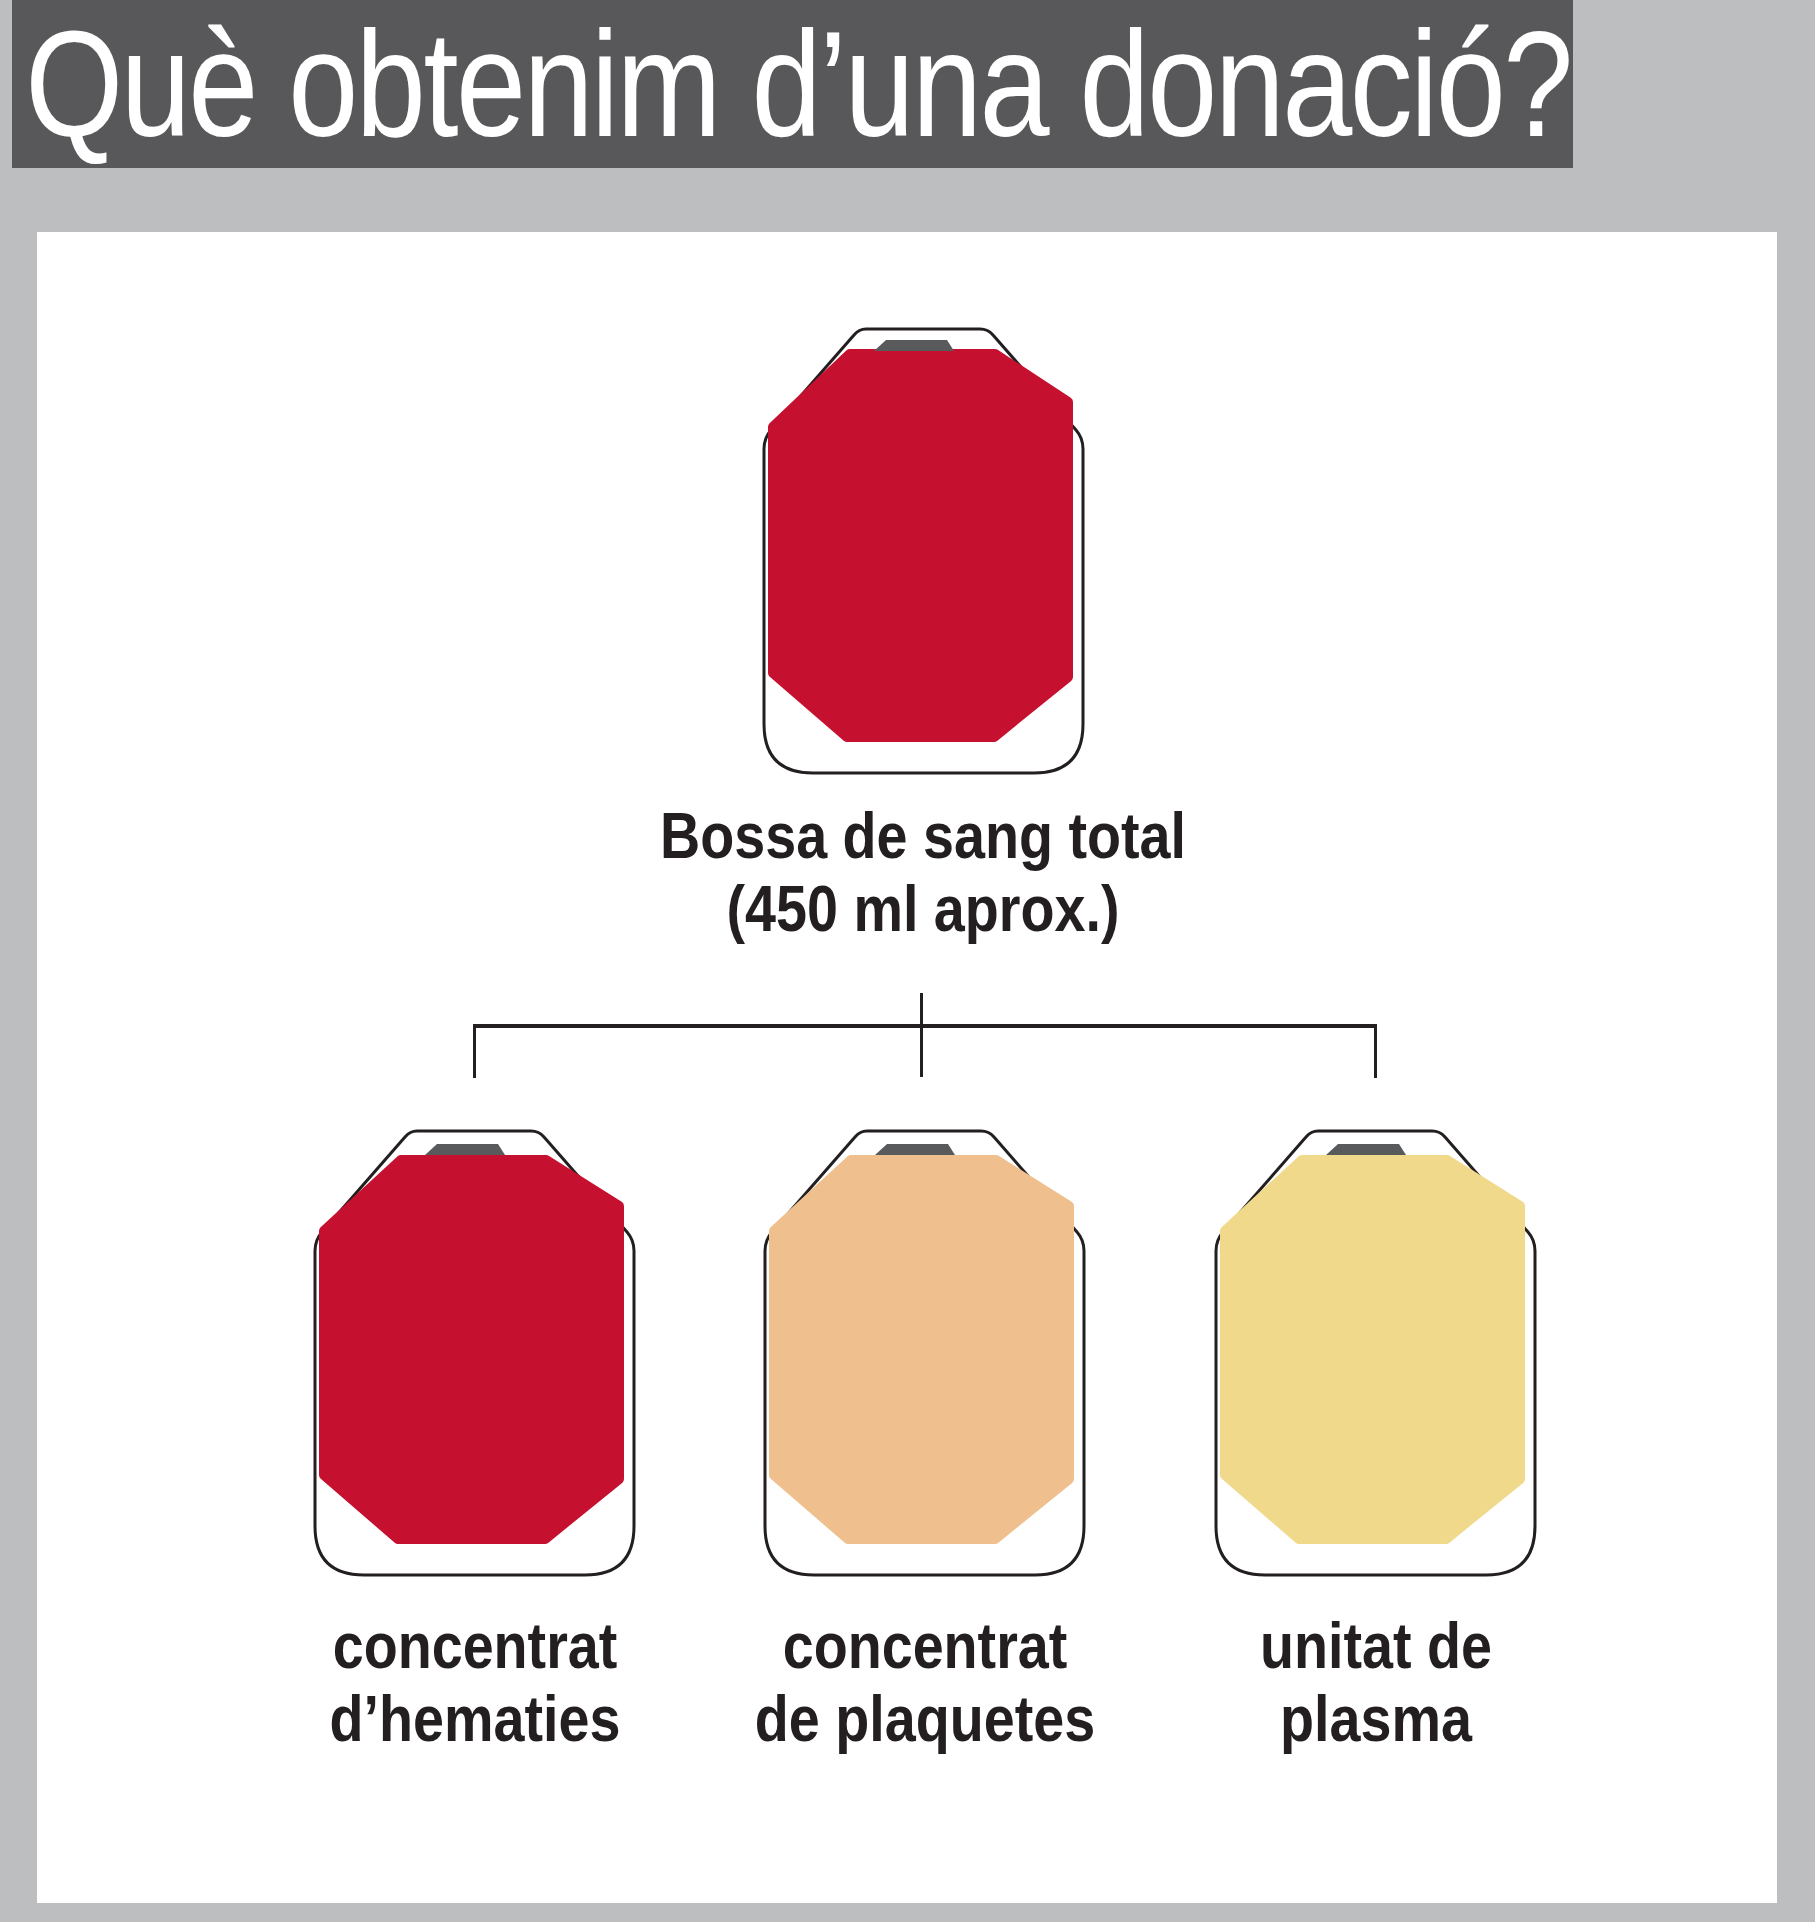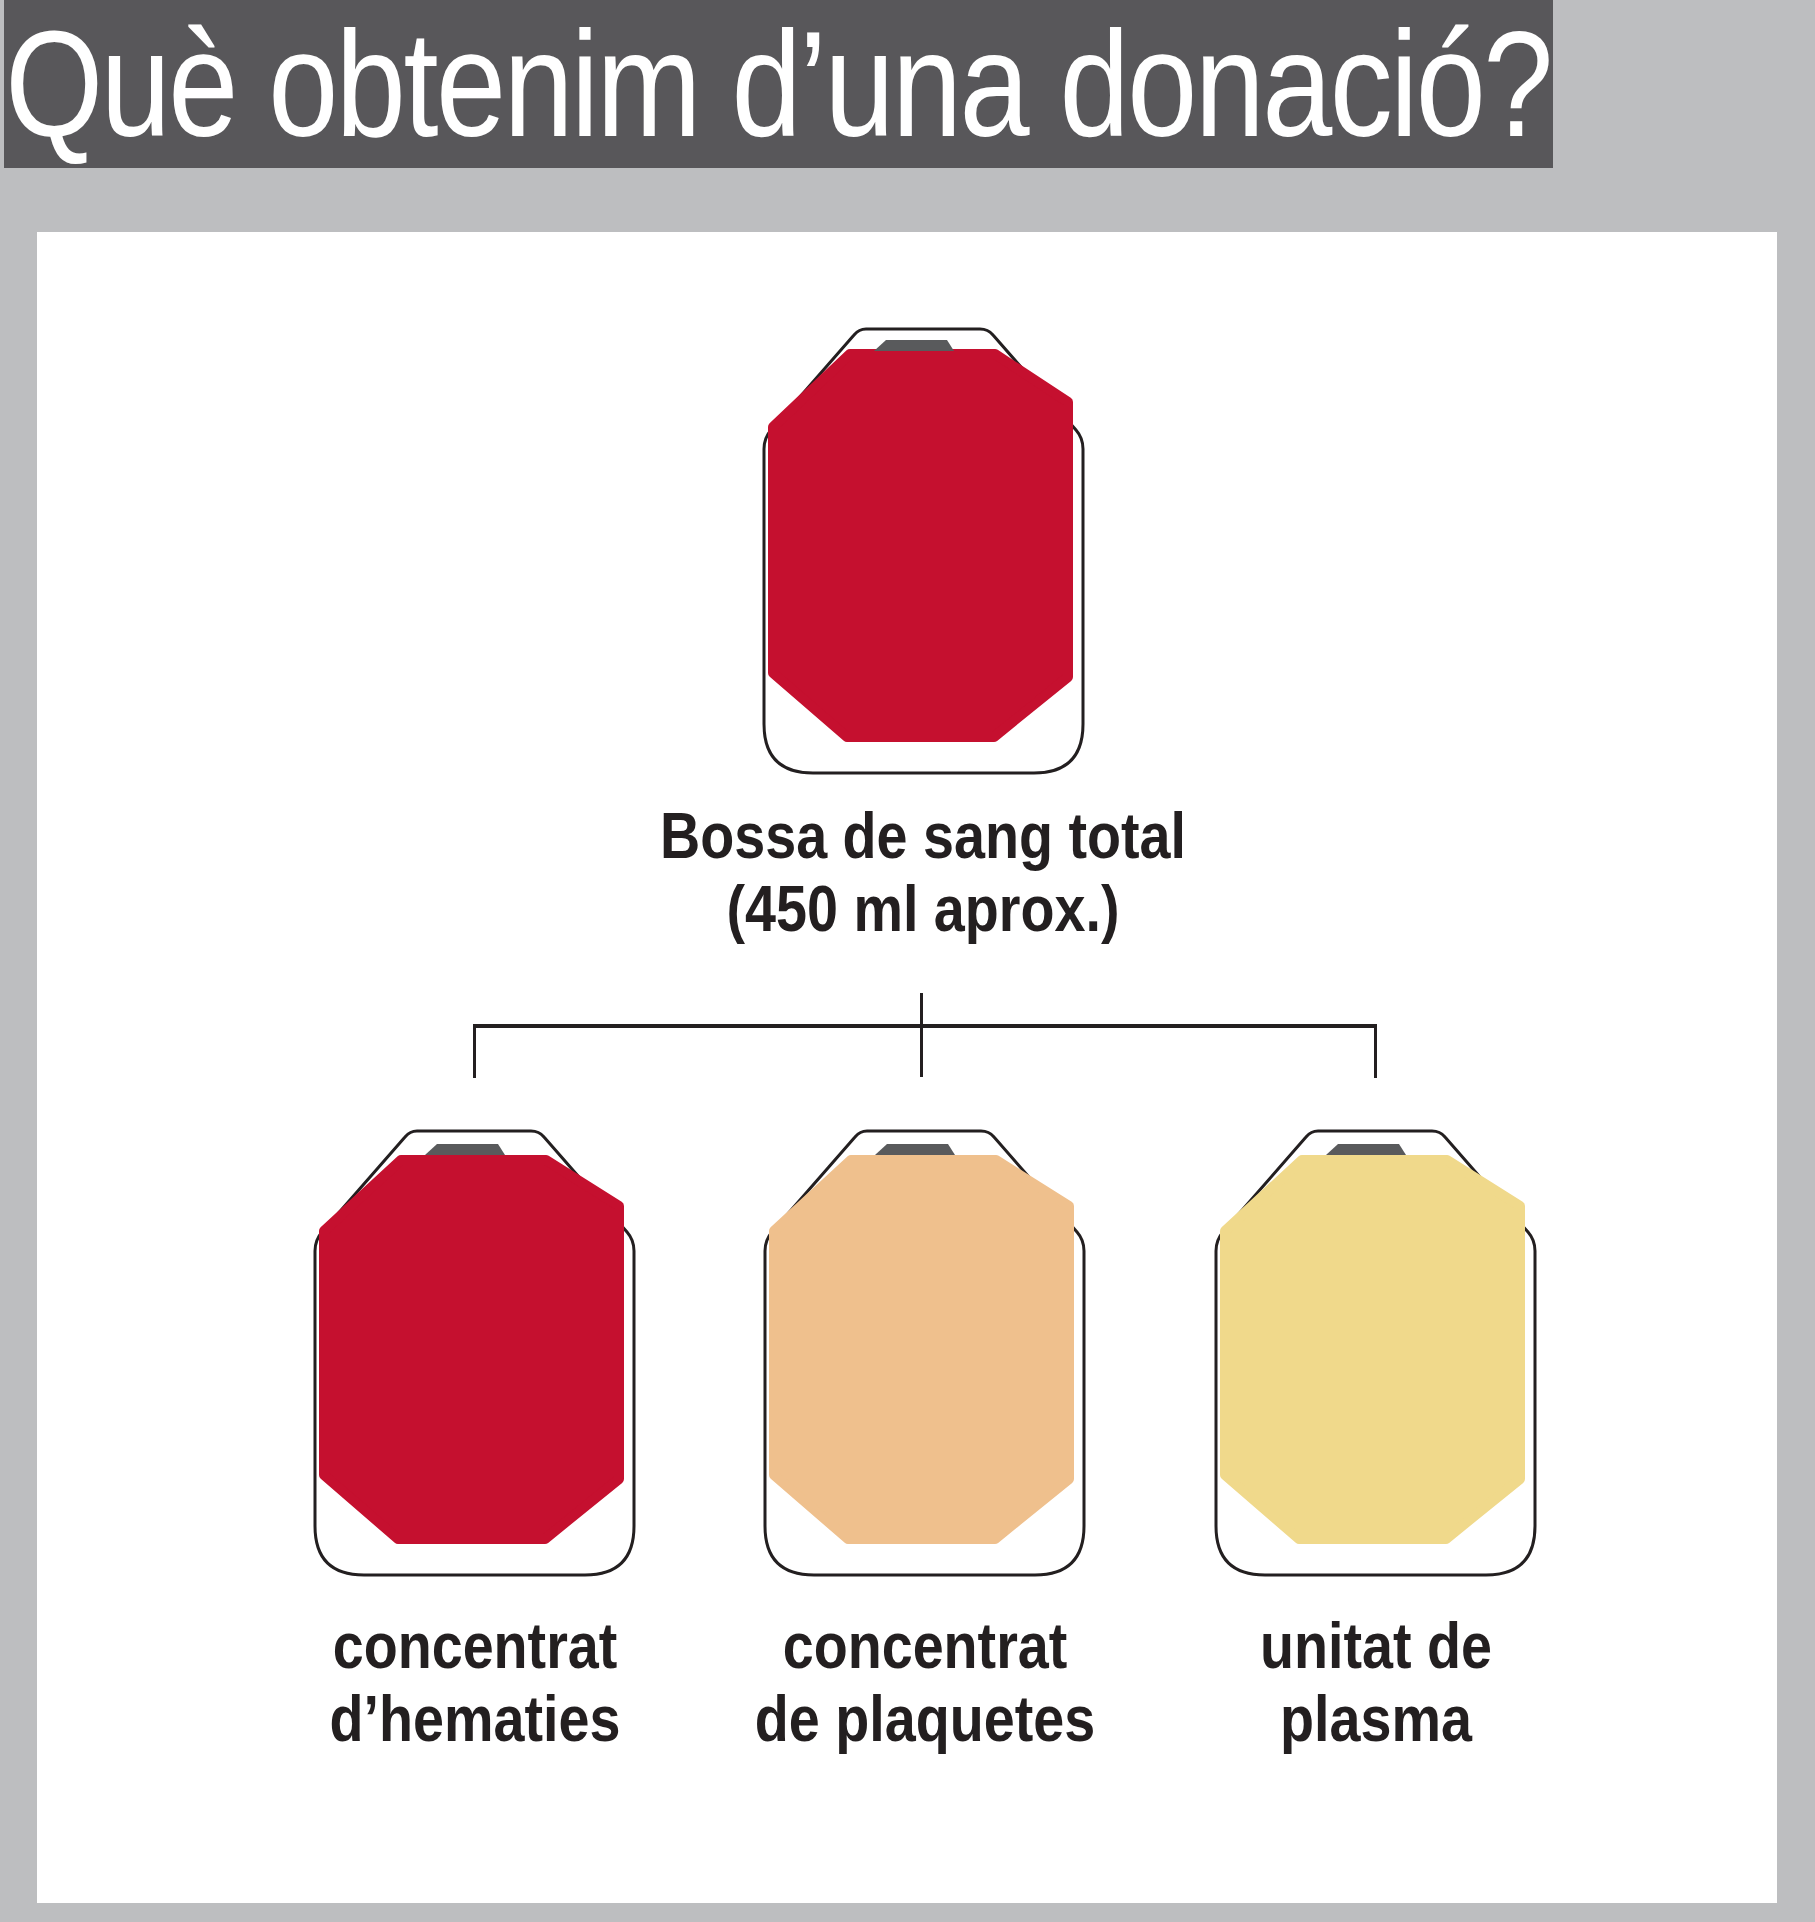--- a/index.html
+++ b/index.html
@@ -7,26 +7,27 @@
   .page {
     position: relative;
     width: 1815px;
     height: 1922px;
     background: #bdbec0;
     overflow: hidden;
     font-family: "Liberation Sans", sans-serif;
   }
   .banner {
     position: absolute;
-    left: 4px; top: 0;
+    left: 12px; top: 0;
     width: 1549px; height: 168px;
     background: #58575a;
     display: flex;
     align-items: center;
     justify-content: center;
+    padding-left: 12px;
   }
   .banner h1 {
     margin: 0;
     color: #ffffff;
     font-size: 150px;
     font-weight: 400;
     letter-spacing: -3px;
     white-space: nowrap;
     transform: scaleX(0.84);
     transform-origin: 50% 50%;

